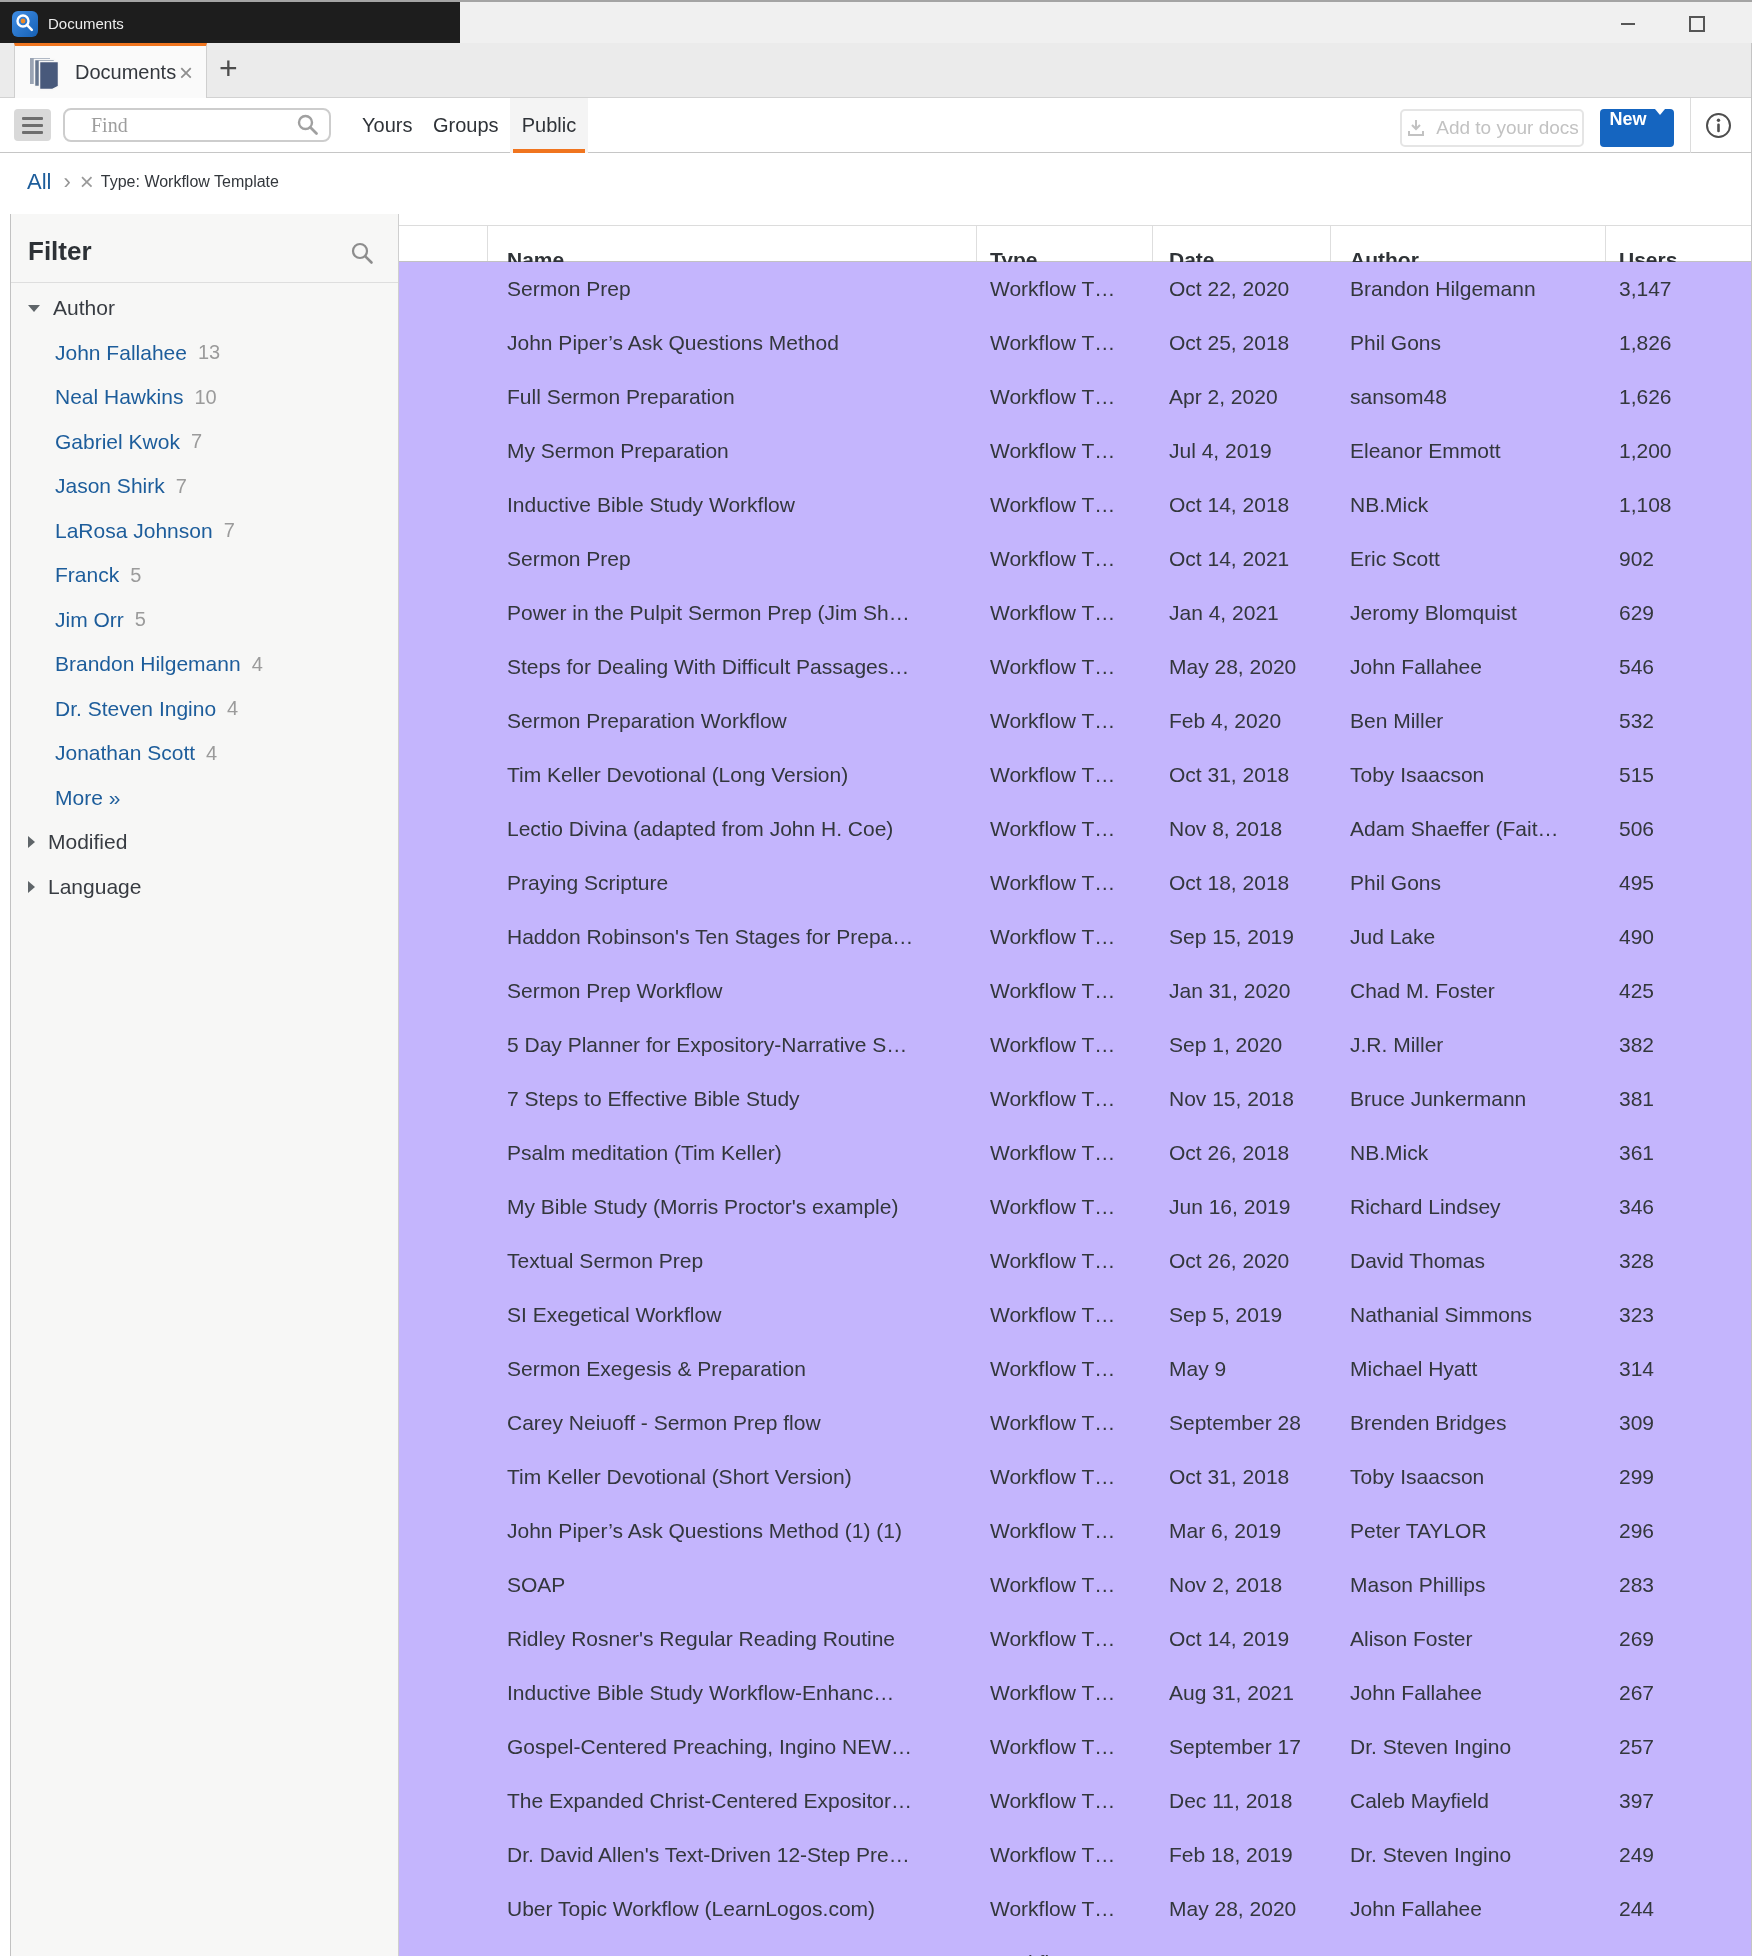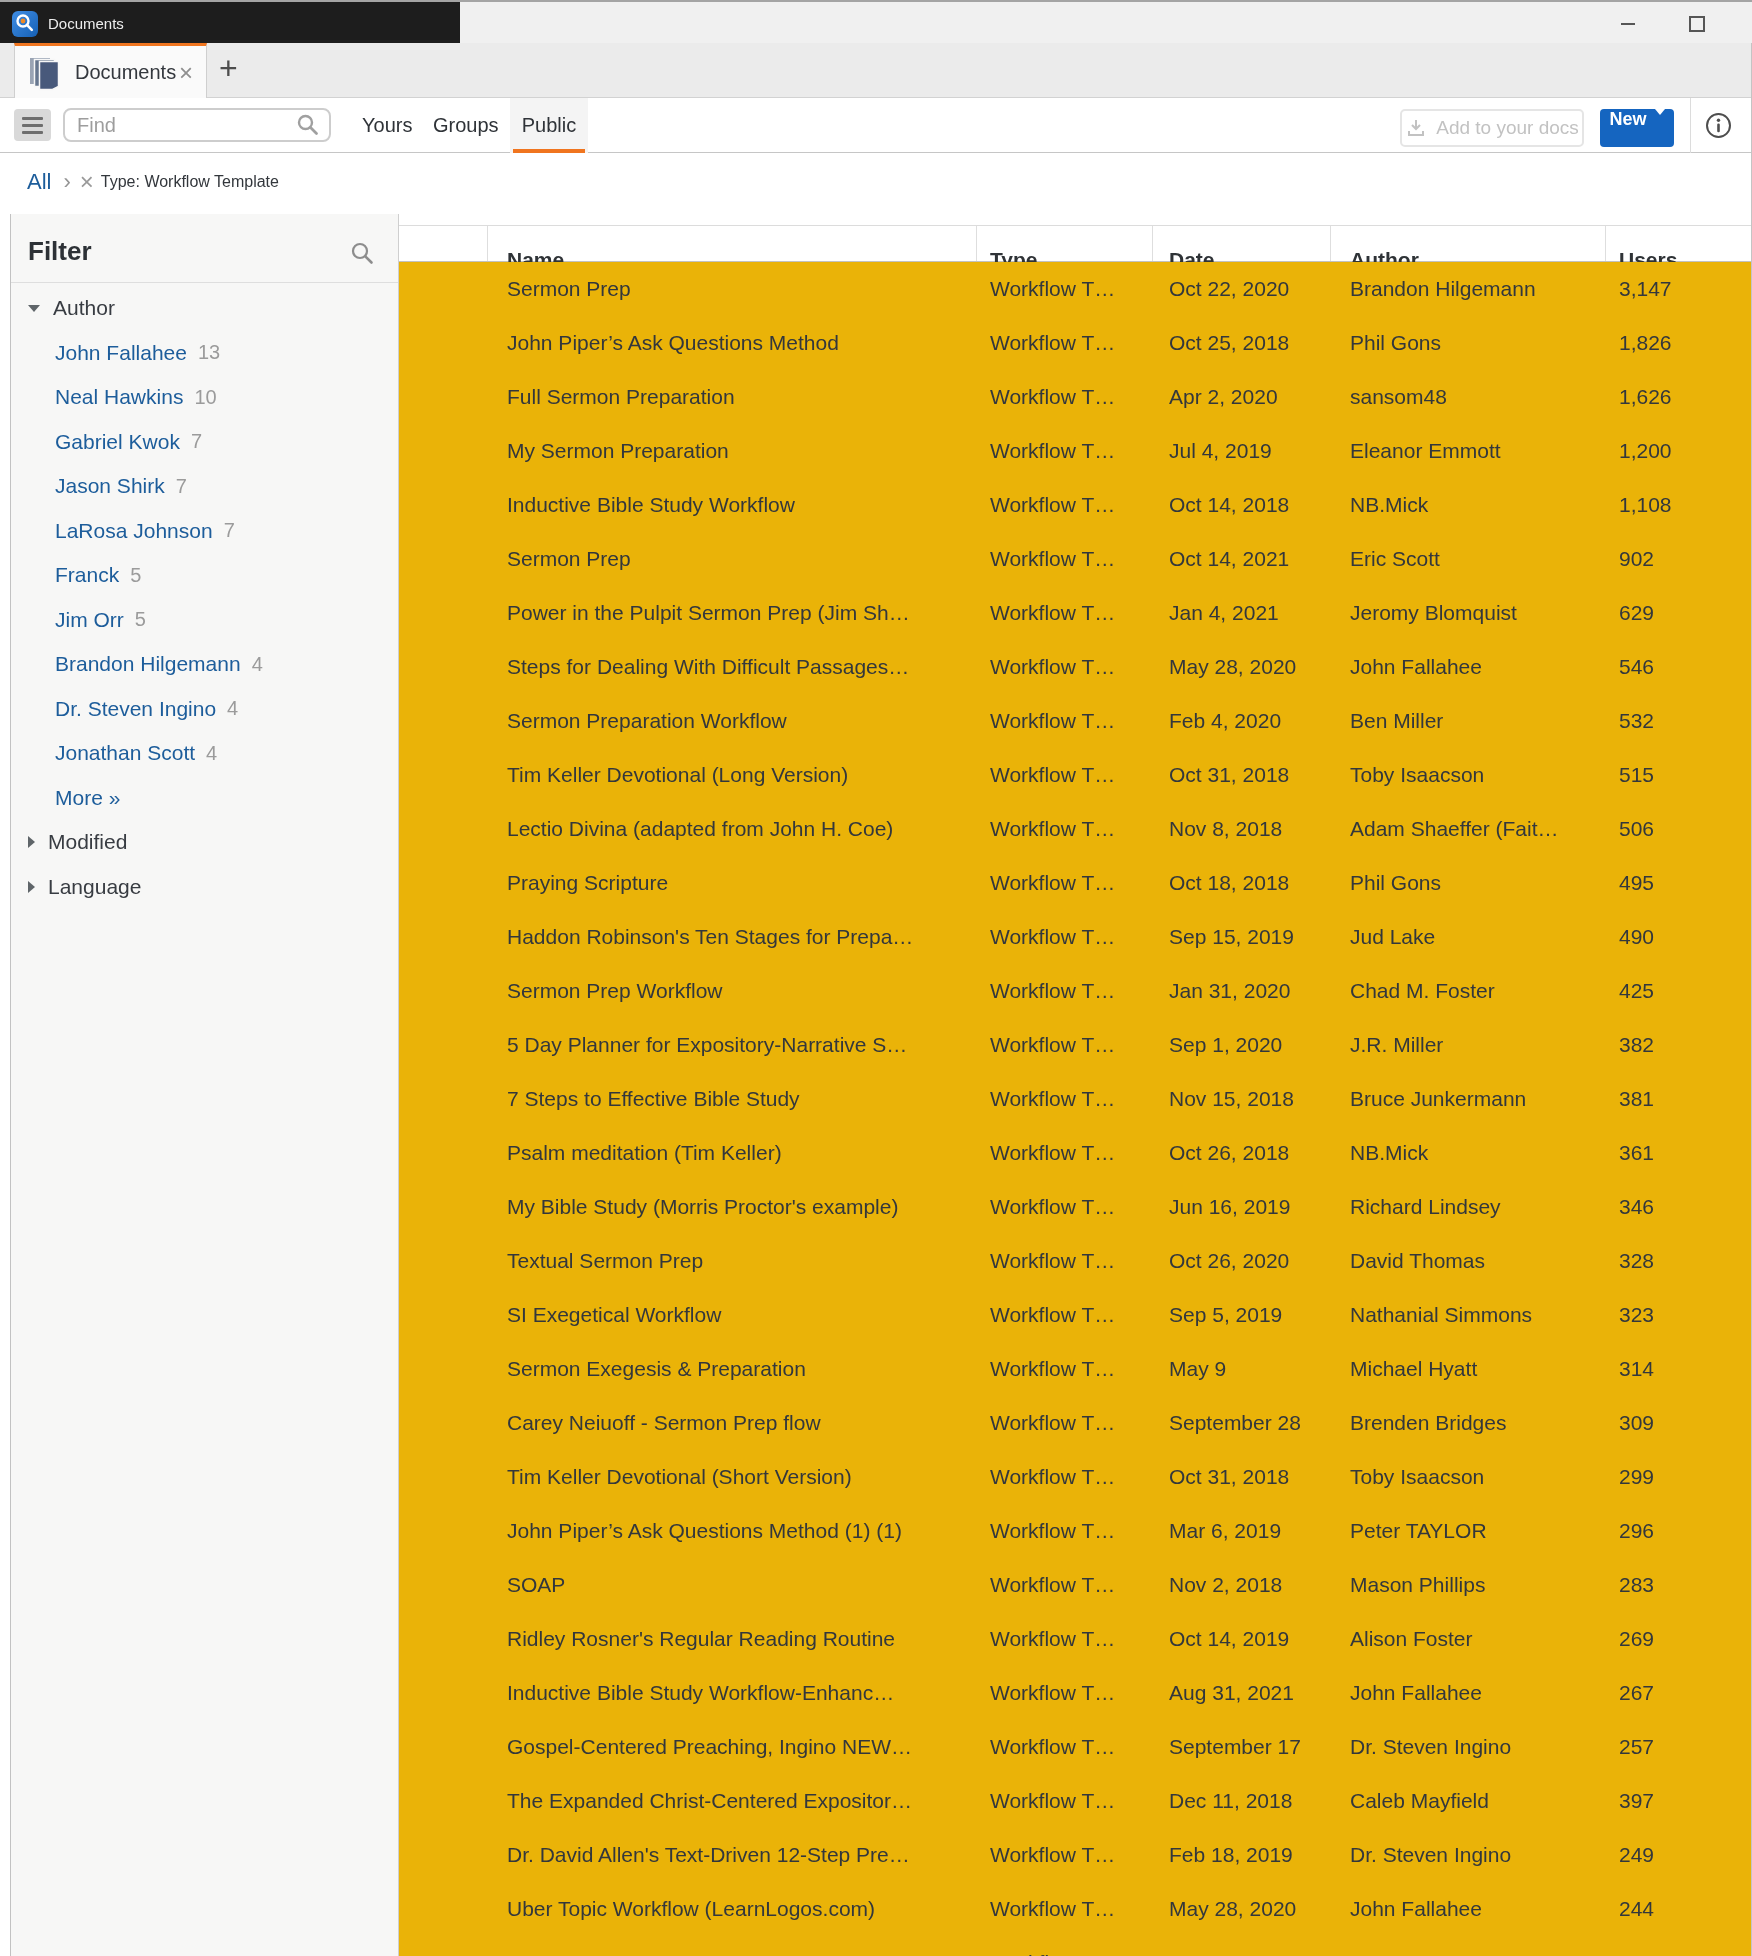--- a/index.html
+++ b/index.html
@@ -20,21 +20,21 @@
   .tabstrip{position:absolute;top:43px;left:0;width:100%;height:55px;background:#ebebeb;border-bottom:1px solid #d2d2d2;box-sizing:border-box;}
   .tab-active{position:absolute;left:14px;top:0;width:193px;height:56px;background:#fafafa;border-top:3px solid #f0751f;border-left:1px solid #cfcfcf;border-right:1px solid #cfcfcf;box-sizing:border-box;display:flex;align-items:center;padding-left:13px;}
   .tab-label{font-size:20px;color:#34383e;margin-left:11px;}
   .tab-close{margin-left:auto;margin-right:13px;font-size:24px;color:#8f8f8f;line-height:1;}
   .newtab{position:absolute;left:219px;top:7px;font-size:32px;font-weight:300;color:#4d4d4d;}
   
   .toolbar{position:absolute;top:98px;left:0;width:100%;height:55px;background:#fff;border-bottom:1px solid #c6c6c6;box-sizing:border-box;}
   .hamburger{position:absolute;left:14px;top:11px;width:37px;height:32px;background:#d9d9d9;border-radius:4px;display:flex;flex-direction:column;justify-content:center;align-items:center;gap:4px;}
   .hamburger span{width:21px;height:3px;background:#6e6e6e;border-radius:1px;}
   .find{position:absolute;left:63px;top:10px;width:268px;height:34px;border:2px solid #cdcdcd;border-radius:8px;box-sizing:border-box;display:flex;align-items:center;background:#fff;}
-  .find input{border:0;outline:none;flex:1;margin-left:10px;font-size:20px;font-family:Liberation Sans, sans-serif;color:#34383d;background:transparent;width:200px;}
+  .find input{border:0;outline:none;flex:1;margin-left:24px;font-size:20px;font-family:Liberation Serif, serif;color:#34383d;background:transparent;width:200px;}
   .find input::placeholder{color:#9d9d9d;}
   .find .mag{margin-right:8px;display:flex;}
   .vtab{position:absolute;top:0;height:55px;display:flex;align-items:center;font-size:20px;color:#2f3338;}
   .vtab-yours{left:362px;}
   .vtab-groups{left:433px;}
   .vtab-public{left:510px;width:78px;justify-content:center;background:#f4f4f4;}
   .vtab-public::after{content:"";position:absolute;left:3px;right:3px;bottom:0;height:4px;background:#f0751f;}
   .add-btn{position:absolute;left:1400px;top:11px;width:184px;height:38px;border:2px solid #e5e5e5;border-radius:5px;box-sizing:border-box;display:flex;align-items:center;justify-content:center;gap:9px;color:#c2c2c2;font-size:19px;background:#fff;}
   .new-btn{position:absolute;left:1600px;top:11px;width:74px;height:38px;background:#1565c0;border-radius:4px;display:flex;align-items:flex-start;justify-content:center;gap:8px;color:#fff;font-size:18px;font-weight:700;}
   .caret-down{width:0;height:0;border-left:5px solid transparent;border-right:5px solid transparent;border-top:6px solid #fff;}
@@ -58,21 +58,21 @@
   .tri-right{width:0;height:0;border-top:6px solid transparent;border-bottom:6px solid transparent;border-left:7px solid #5f6569;}
   .fitem{padding-left:44px;}
   .fitem .flink{color:#1d5d9b;}
   .fitem .fcount{color:#9b9b9b;margin-left:11px;font-size:20px;}
   .fmore{padding-left:44px;color:#1d5d9b;}
   
   .thead{position:absolute;left:399px;right:0;top:225px;height:37px;border-top:1px solid #dcdcdc;border-bottom:1px solid #c2c2c2;box-sizing:border-box;background:#fff;}
   .th{position:absolute;top:0;height:35px;line-height:35px;font-size:21px;font-weight:700;color:#2f3337;margin-top:16px;}
   .th-name{left:108px;} .th-type{left:591px;} .th-date{left:770px;} .th-author{left:951px;} .th-users{left:1220px;}
   .th-sep{position:absolute;top:0;bottom:0;width:1px;background:#dedede;}
-  .tbody{position:absolute;left:399px;right:0;top:262px;height:1694px;overflow:hidden;background:#eab308;}
+  .tbody{position:absolute;left:399px;right:0;top:262px;height:1694px;overflow:hidden;background:#c4b5fd;}
   .trow{height:54px;position:relative;}
   .cell{position:absolute;top:50%;transform:translateY(-50%);font-size:21px;color:#33373c;white-space:nowrap;}
   .c-icon{left:32px;}
   .c-name{left:108px;width:465px;overflow:hidden;}
   .c-type{left:591px;}
   .c-date{left:770px;}
   .c-author{left:951px;width:248px;overflow:hidden;}
   .c-users{left:1220px;}
   .doc-ic{width:23px;height:27px;background:#5a6a86;clip-path:polygon(0 0,68% 0,100% 50%,68% 100%,0 100%);position:relative;}
   .doc-ic::after{content:"";position:absolute;left:5px;top:7px;width:8px;height:13px;background:#fff;clip-path:polygon(0 0,100% 0,100% 100%,50% 62%,0 100%);}

